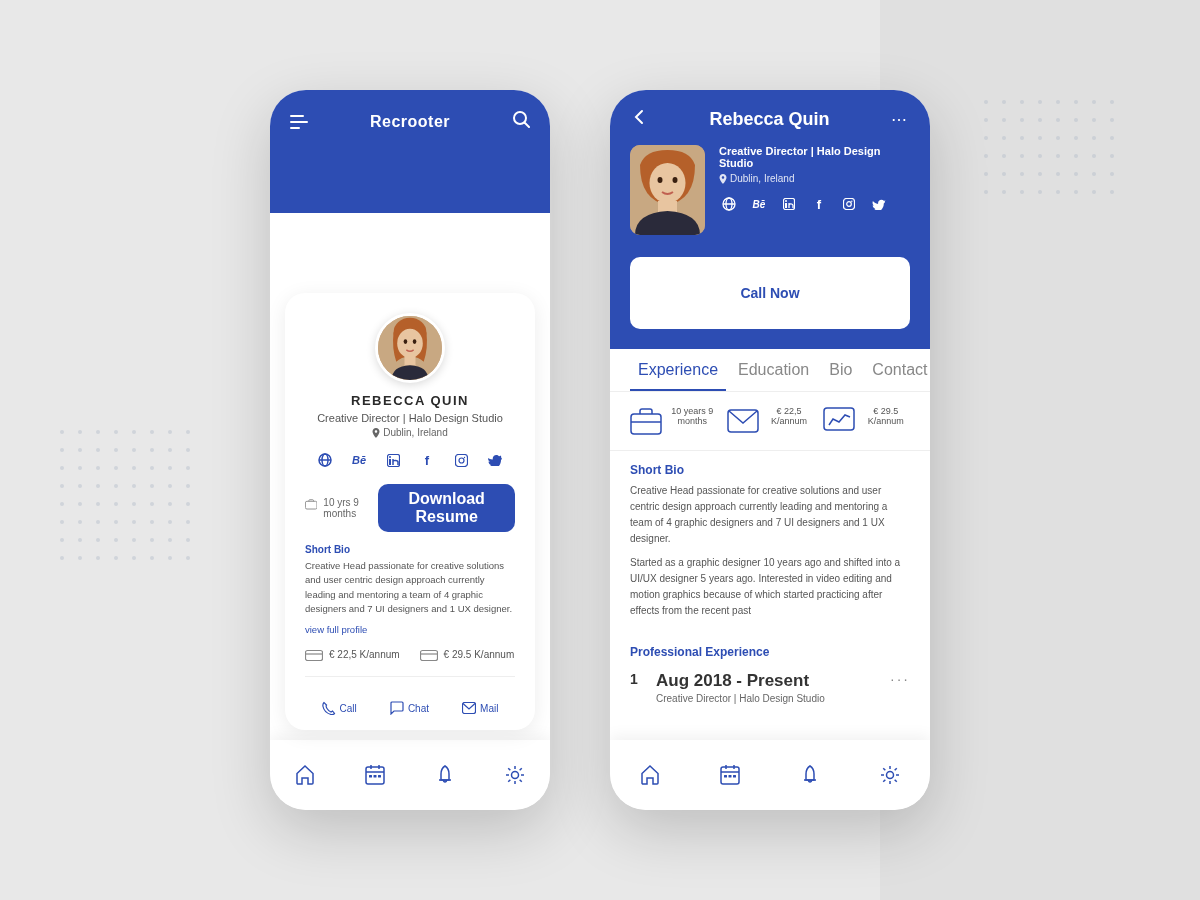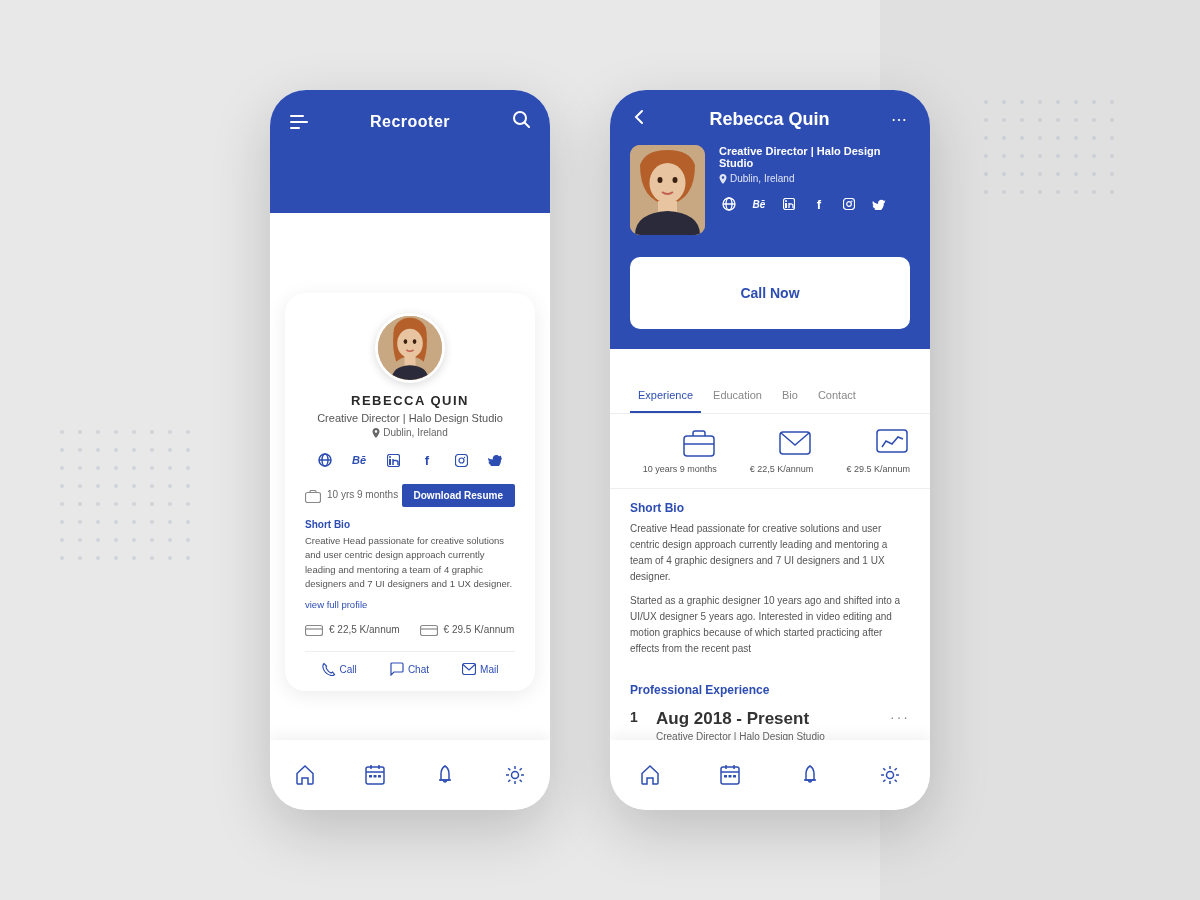--- a/index.html
+++ b/index.html
@@ -193,23 +193,23 @@
     .experience-badge {
       display: flex;
       gap: 6px;
       font-size: 10px;
       color: #666;
     }
     .download-btn {
       background: #2d4db3;
       color: white;
       border: none;
-      border-radius: 2px;
+      border-radius: 10px;
       padding: 6px 12px;
-      font-size: 10px;
+      font-size: 16px;
       cursor: pointer;
       font-weight: 600;
     }
     .short-bio-section { margin-bottom: 8px; }
     .short-bio-title {
       font-size: 10px;
       font-weight: 700;
       color: #2d4db3;
       margin-bottom: 4px;
     }
@@ -233,21 +233,21 @@
     .salary-item {
       display: flex;
       align-items: center;
       gap: 6px;
       font-size: 10px;
       color: #555;
     }
     .action-row {
       display: flex;
       justify-content: space-around;
-      padding-top: 10px;
+      padding-top: 24px;
       border-top: 1px solid #eee;
     }
     .action-btn {
       display: flex;
       align-items: center;
       gap: 4px;
       font-size: 10px;
       color: #2d4db3;
       cursor: pointer;
       background: none;
@@ -349,43 +349,42 @@
       cursor: pointer;
       margin-top: 8px;
     }
     .p2-tabs {
       display: flex;
       padding: 12px 20px 0;
       gap: 4px;
       border-bottom: 1px solid #eee;
     }
     .p2-tab {
-      font-size: 11px;
+      font-size: 16px;
       padding: 0 8px 10px;
       cursor: pointer;
       color: #888;
       border-bottom: 2px solid transparent;
       font-weight: 500;
-      margin-top: 28px;
     }
     .p2-tab.active {
       color: #2d4db3;
       border-bottom: 2px solid #2d4db3;
     }
 
     .p2-stats-row {
       display: flex;
       gap: 10px;
       padding: 14px 20px;
       border-bottom: 1px solid #eee;
     }
     .p2-stat {
       display: flex;
-      flex-direction: column;
-      align-items: flex-end;
+      flex-direction: row;
+      align-items: flex-start;
       gap: 6px;
       flex: 1;
     }
     .p2-stat-icon {
       width: 36px;
       height: 30px;
       display: flex;
       align-items: center;
       justify-content: center;
     }

